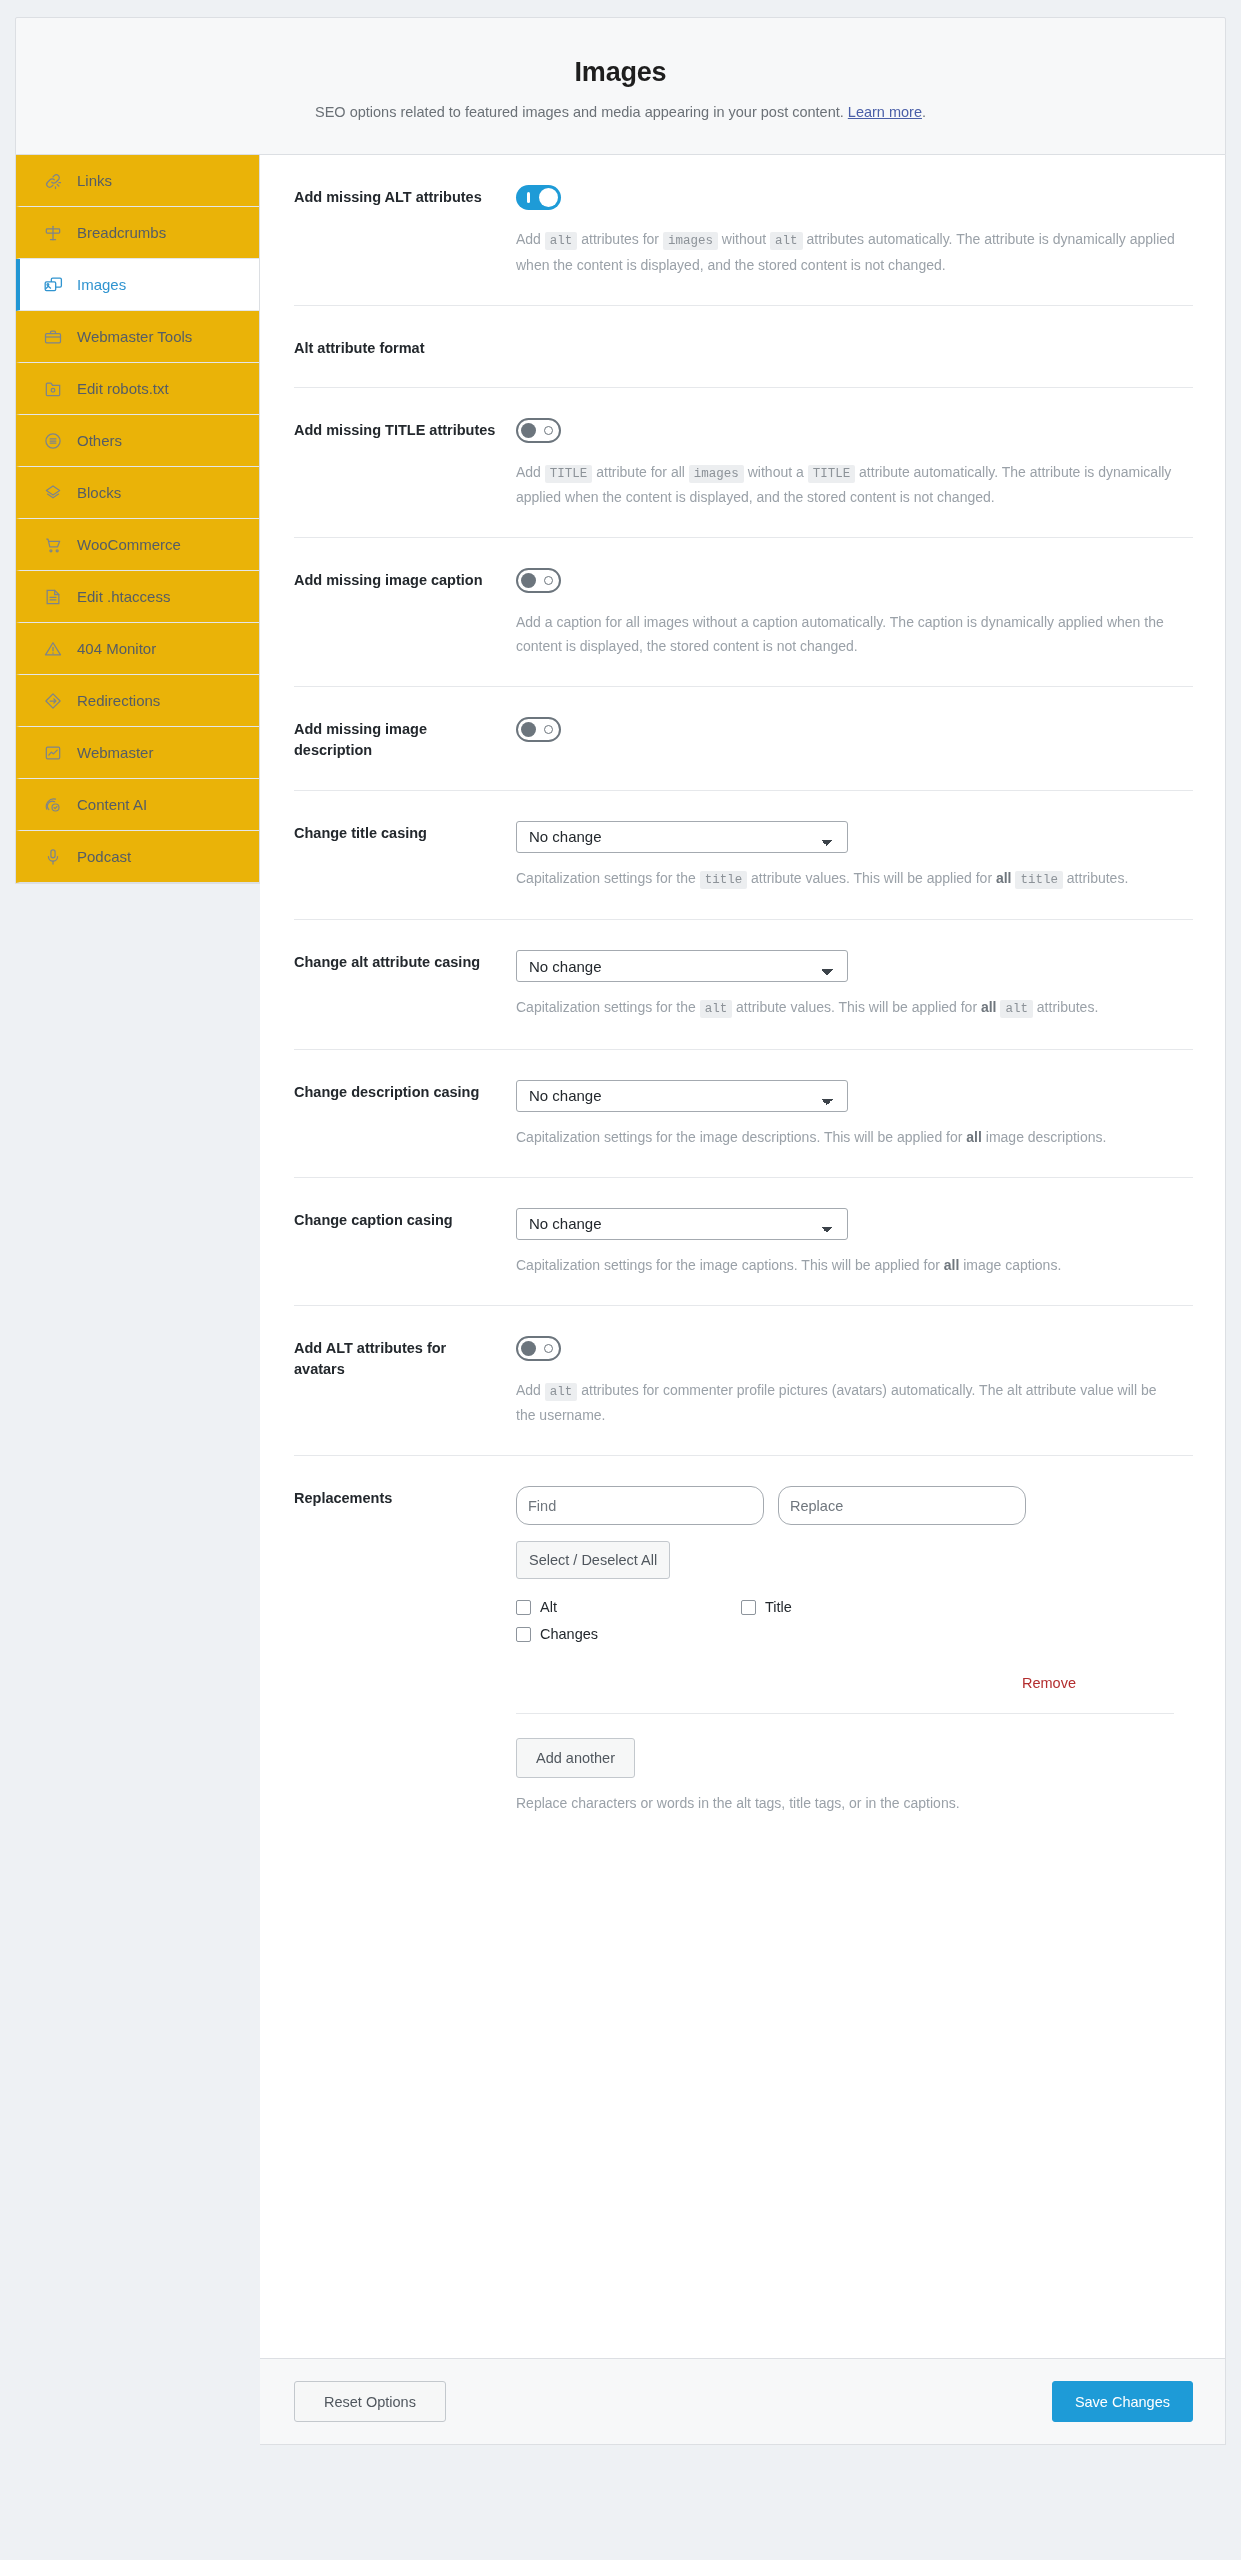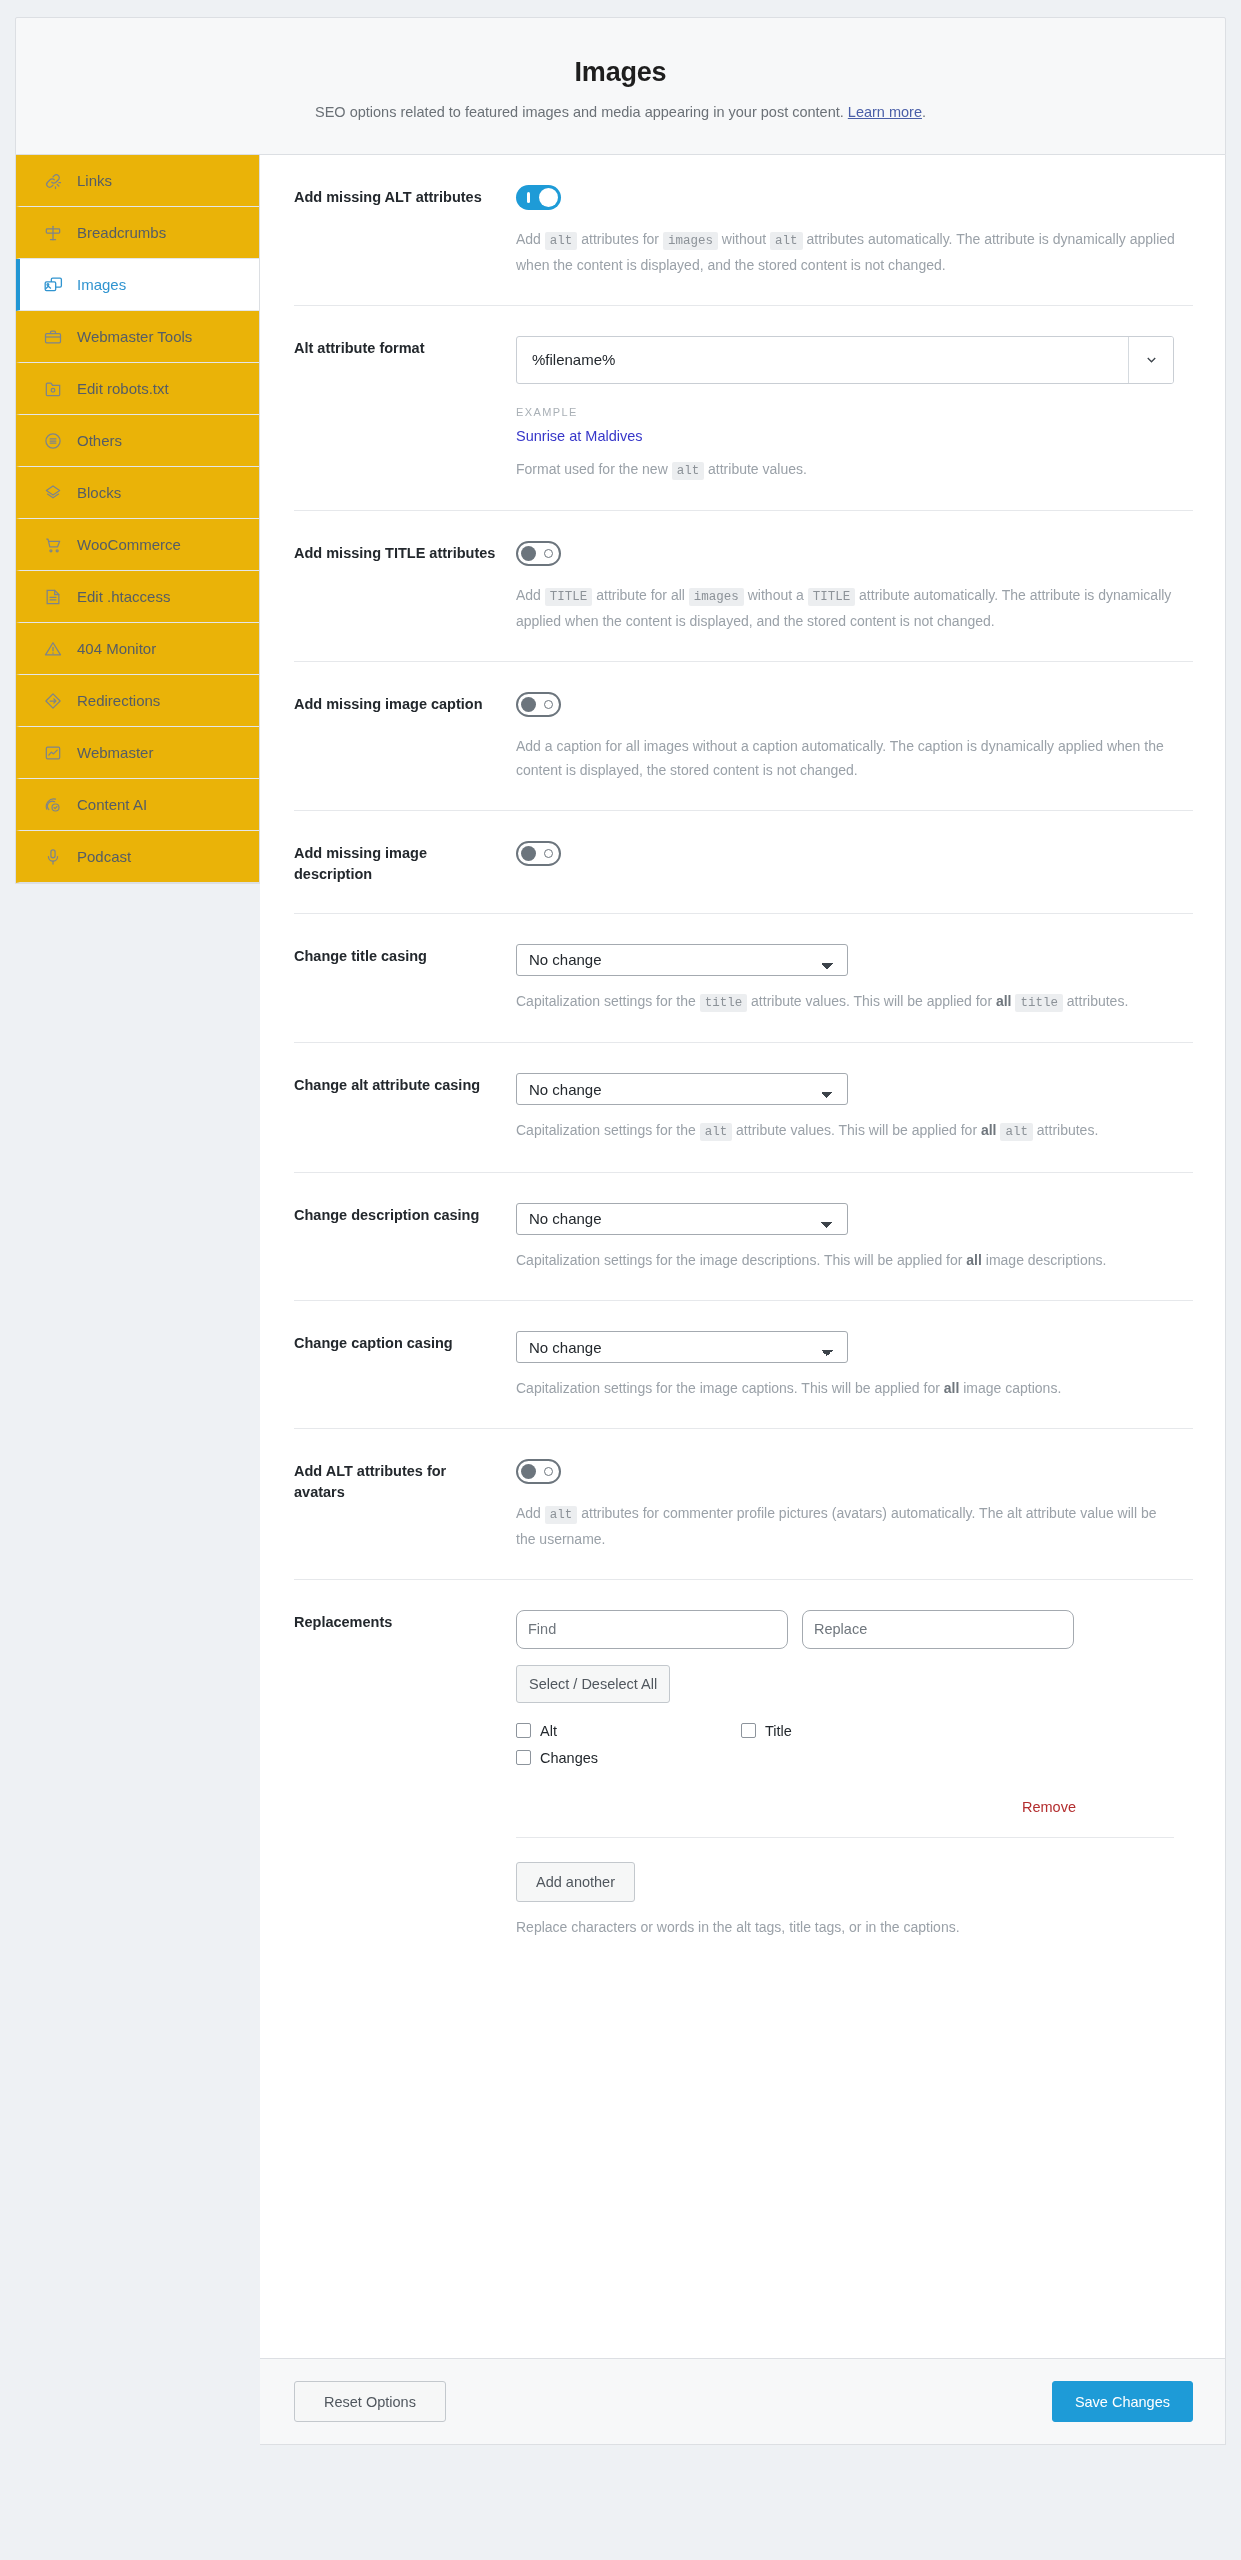--- a/index.html
+++ b/index.html
@@ -231,23 +231,23 @@
       linear-gradient(45deg, transparent 50%, #3c434a 50%),
       linear-gradient(135deg, #3c434a 50%, transparent 50%);
     background-position: calc(100% - 20px) 18px, calc(100% - 14px) 18px;
     background-size: 6px 6px, 6px 6px;
     background-repeat: no-repeat;
   }
 
   
   .rep-row { display: flex; gap: 14px; }
   .txt {
-    width: 272px; height: 39px;
+    width: 248px; height: 39px;
     border: 1px solid #a4aab0;
-    border-radius: 8px;
+    border-radius: 13px;
     padding: 0 11px;
     font-size: 14.5px;
     color: #23282d;
     background: #fff;
     outline: none;
     font-family: "Liberation Sans", sans-serif;
   }
   .txt::placeholder { color: #6f767d; }
   .btn-light {
     margin-top: 16px;
@@ -504,33 +504,20 @@
             <div class="toggle on">
               <span class="bar"></span>
               <span class="knob"></span>
             </div>
             <div class="desc"><span>Add </span><code>alt</code><span> attributes for </span><code>images</code><span> without </span><code>alt</code><span> attributes automatically. The attribute is dynamically applied when the content is displayed, and the stored content is not changed.</span></div>
           </div>
         </div>
 
         <div class="field">
           <div class="field-label">Alt attribute format</div>
-          <div class="field-ctrl">
-            <div class="combo">
-              <input type="text" value="%filename%" placeholder="%filename%" style="">
-              <span class="caret">
-                <svg width="15" height="15" viewBox="0 0 20 20" fill="none" stroke="#3c434a" stroke-width="1.7">
-                  <path d="M5 8 L10 13 L15 8"></path>
-                </svg>
-              </span>
-            </div>
-            <div class="example-label">EXAMPLE</div>
-            <div class="example-value">Sunrise at Maldives</div>
-            <div class="desc"><span>Format used for the new </span><code>alt</code><span> attribute values.</span></div>
-          </div>
         </div>
 
         <div class="field">
           <div class="field-label">Add missing TITLE attributes</div>
           <div class="field-ctrl">
             <div class="toggle off">
               <span class="knob"></span>
               <span class="bar"></span>
             </div>
             <div class="desc"><span>Add </span><code>TITLE</code><span> attribute for all </span><code>images</code><span> without a </span><code>TITLE</code><span> attribute automatically. The attribute is dynamically applied when the content is displayed, and the stored content is not changed.</span></div>

